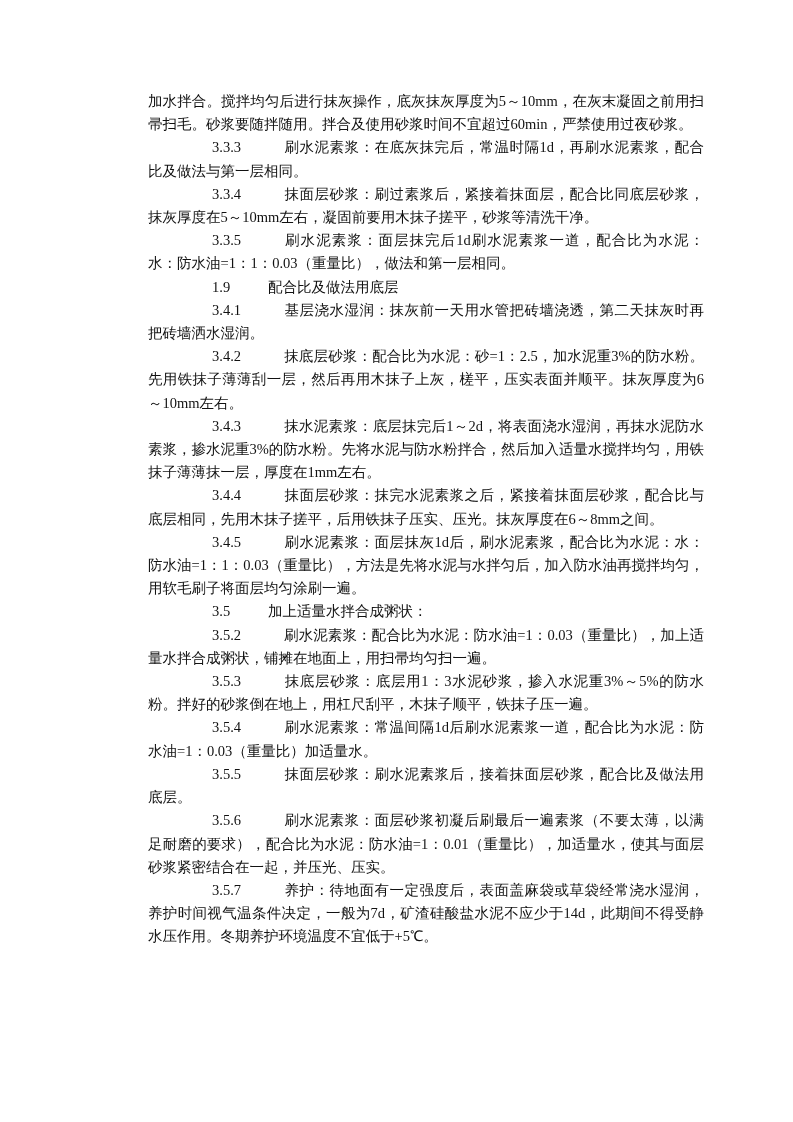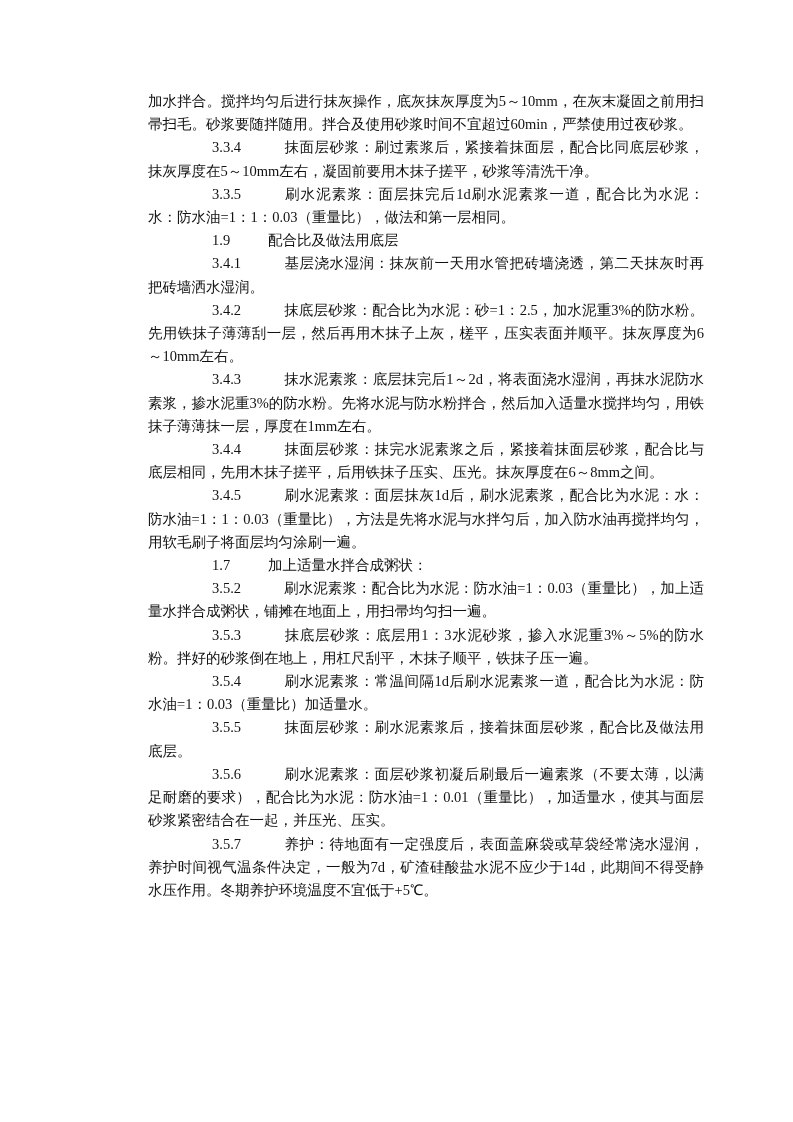--- a/index.html
+++ b/index.html
@@ -13,38 +13,39 @@
   .p.indent { text-indent: 64px; }
   .num { display: inline-block; width: 72px; text-indent: 0; }
   .num.sec { width: 56px; }
 </style>
 </head>
 <body>
 
 <div class="page">
   <p class="p"><span>加水拌合。搅拌均匀后进行抹灰操作，底灰抹灰厚度为5～10mm，在灰末凝固之前用扫帚扫毛。砂浆要随拌随用。拌合及使用砂浆时间不宜超过60min，严禁使用过夜砂浆。</span></p>
 
+  <p class="p indent"><span class="num">3.3.3</span><span>刷水泥素浆：在底灰抹完后，常温时隔1d，再刷水泥素浆，配合比及做法与第一层相同。</span></p>
 
   <p class="p indent"><span class="num">3.3.4</span><span>抹面层砂浆：刷过素浆后，紧接着抹面层，配合比同底层砂浆，抹灰厚度在5～10mm左右，凝固前要用木抹子搓平，砂浆等清洗干净。</span></p>
 
   <p class="p indent"><span class="num">3.3.5</span><span>刷水泥素浆：面层抹完后1d刷水泥素浆一道，配合比为水泥：水：防水油=1：1：0.03（重量比），做法和第一层相同。</span></p>
 
   <p class="p indent"><span class="num sec">1.9</span><span>配合比及做法用底层</span></p>
 
   <p class="p indent"><span class="num">3.4.1</span><span>基层浇水湿润：抹灰前一天用水管把砖墙浇透，第二天抹灰时再把砖墙洒水湿润。</span></p>
 
   <p class="p indent"><span class="num">3.4.2</span><span>抹底层砂浆：配合比为水泥：砂=1：2.5，加水泥重3%的防水粉。先用铁抹子薄薄刮一层，然后再用木抹子上灰，槎平，压实表面并顺平。抹灰厚度为6～10mm左右。</span></p>
 
   <p class="p indent"><span class="num">3.4.3</span><span>抹水泥素浆：底层抹完后1～2d，将表面浇水湿润，再抹水泥防水素浆，掺水泥重3%的防水粉。先将水泥与防水粉拌合，然后加入适量水搅拌均匀，用铁抹子薄薄抹一层，厚度在1mm左右。</span></p>
 
   <p class="p indent"><span class="num">3.4.4</span><span>抹面层砂浆：抹完水泥素浆之后，紧接着抹面层砂浆，配合比与底层相同，先用木抹子搓平，后用铁抹子压实、压光。抹灰厚度在6～8mm之间。</span></p>
 
   <p class="p indent"><span class="num">3.4.5</span><span>刷水泥素浆：面层抹灰1d后，刷水泥素浆，配合比为水泥：水：防水油=1：1：0.03（重量比），方法是先将水泥与水拌匀后，加入防水油再搅拌均匀，用软毛刷子将面层均匀涂刷一遍。</span></p>
 
-  <p class="p indent"><span class="num sec">1.7</span><span>加上适量水拌合成粥状：</span></p>
+  <p class="p indent"><span class="num sec">3.5</span><span>加上适量水拌合成粥状：</span></p>
 
 
   <p class="p indent"><span class="num">3.5.2</span><span>刷水泥素浆：配合比为水泥：防水油=1：0.03（重量比），加上适量水拌合成粥状，铺摊在地面上，用扫帚均匀扫一遍。</span></p>
 
   <p class="p indent"><span class="num">3.5.3</span><span>抹底层砂浆：底层用1：3水泥砂浆，掺入水泥重3%～5%的防水粉。拌好的砂浆倒在地上，用杠尺刮平，木抹子顺平，铁抹子压一遍。</span></p>
 
   <p class="p indent"><span class="num">3.5.4</span><span>刷水泥素浆：常温间隔1d后刷水泥素浆一道，配合比为水泥：防水油=1：0.03（重量比）加适量水。</span></p>
 
   <p class="p indent"><span class="num">3.5.5</span><span>抹面层砂浆：刷水泥素浆后，接着抹面层砂浆，配合比及做法用底层。</span></p>
 

